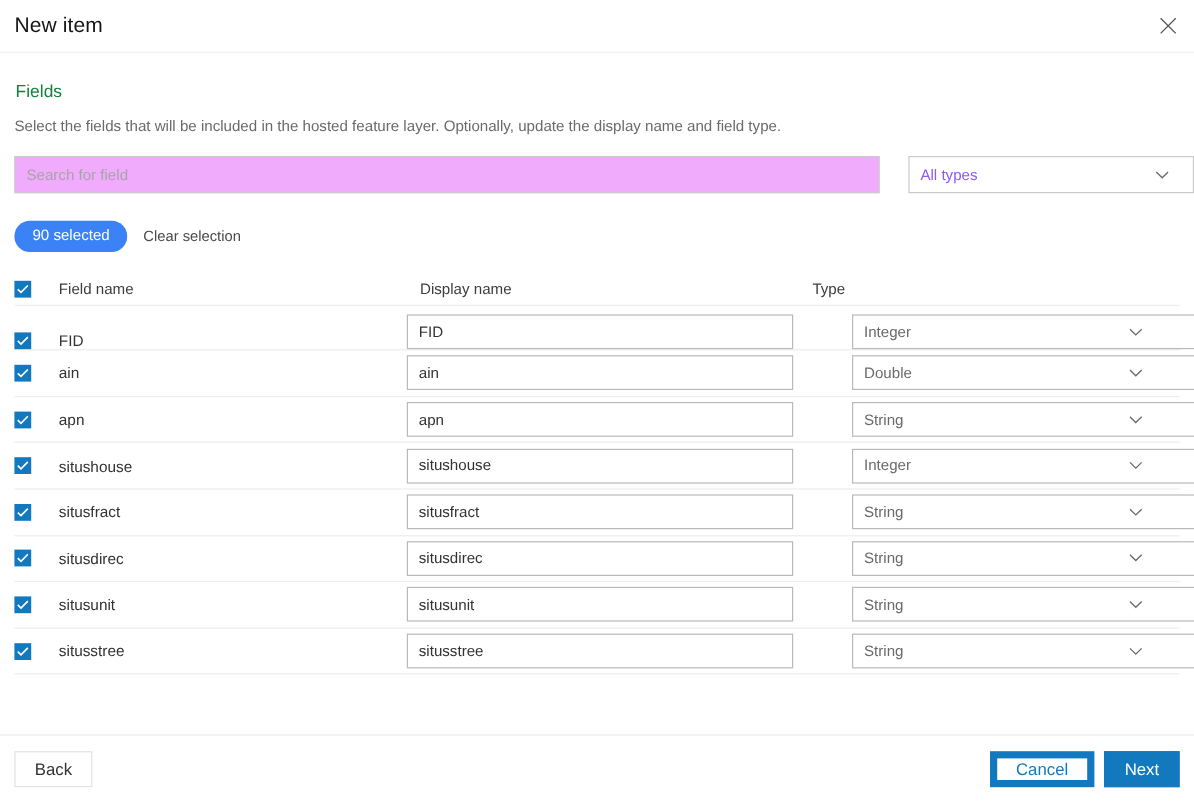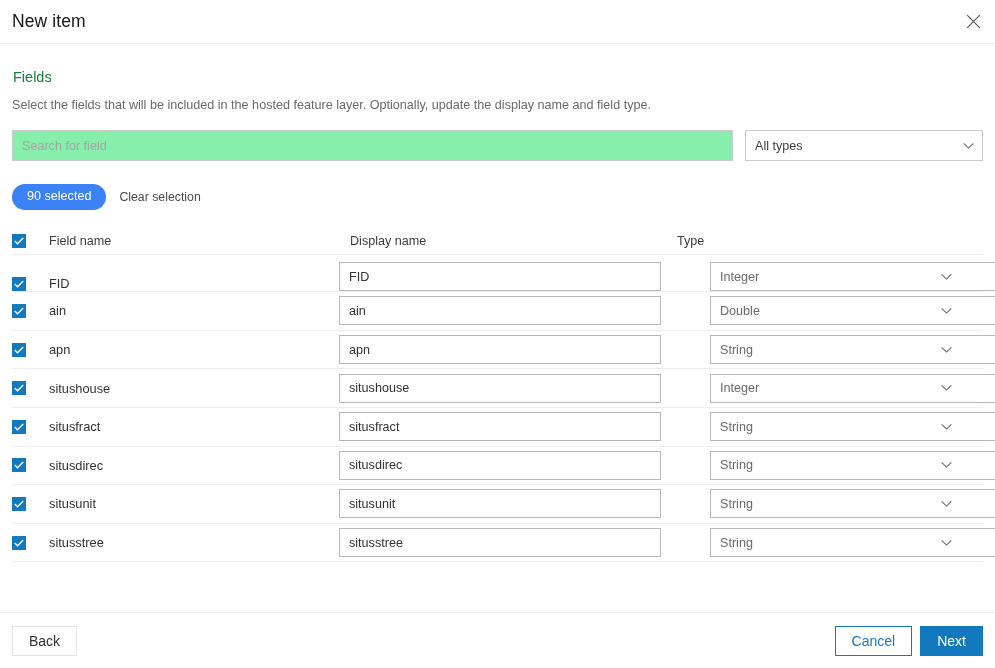--- a/index.html
+++ b/index.html
@@ -64,46 +64,47 @@
   .filter-row {
     display: flex;
     gap: 12px;
     padding-top: 16px;
   }
   .search-wrap { flex: 1 1 auto; }
   .txt-input {
     width: 100%;
     height: 31px;
     border: 1px solid #cacaca;
-    background: #86efac;
+    background: #f0abfc;
     font-family: "Liberation Sans", sans-serif;
     font-size: 12.6px;
     color: #323232;
     padding: 0 9px;
     border-radius: 0;
     outline: none;
   }
   .txt-input::placeholder { color: #a5a5a5; }
 
   .select-wrap {
     position: relative;
     width: 238px;
     flex: 0 0 238px;
   }
   .sel-box {
     width: 100%;
     height: 31px;
     border: 1px solid #cacaca;
     background: #fff;
     font-size: 12.6px;
-    color: #404040;
+    color: #8b5cf6;
     display: flex;
     align-items: center;
     padding: 0 9px;
     cursor: pointer;
+    margin-left: 12px;
   }
   .chev {
     position: absolute;
     right: 9px; top: 50%;
     transform: translateY(-50%);
     pointer-events: none;
     color: #6a6a6a;
     line-height: 0;
   }
 
@@ -221,21 +222,21 @@
     cursor: pointer;
     line-height: 1;
   }
   .btn-back {
     background: #fff;
     border: 1px solid #e3e3e3;
     color: #323232;
   }
   .btn-cancel {
     background: #ffffff;
-    border: 1px solid #d946ef;
+    border: 6px solid #d946ef;
     color: #1379bf;
     margin-right: 8px;
   }
   .btn-next {
     background: #1379bf;
     border: 1px solid #1379bf;
     color: #ffffff;
   }
   .footer-right { display: flex; align-items: center; }
 </style>

